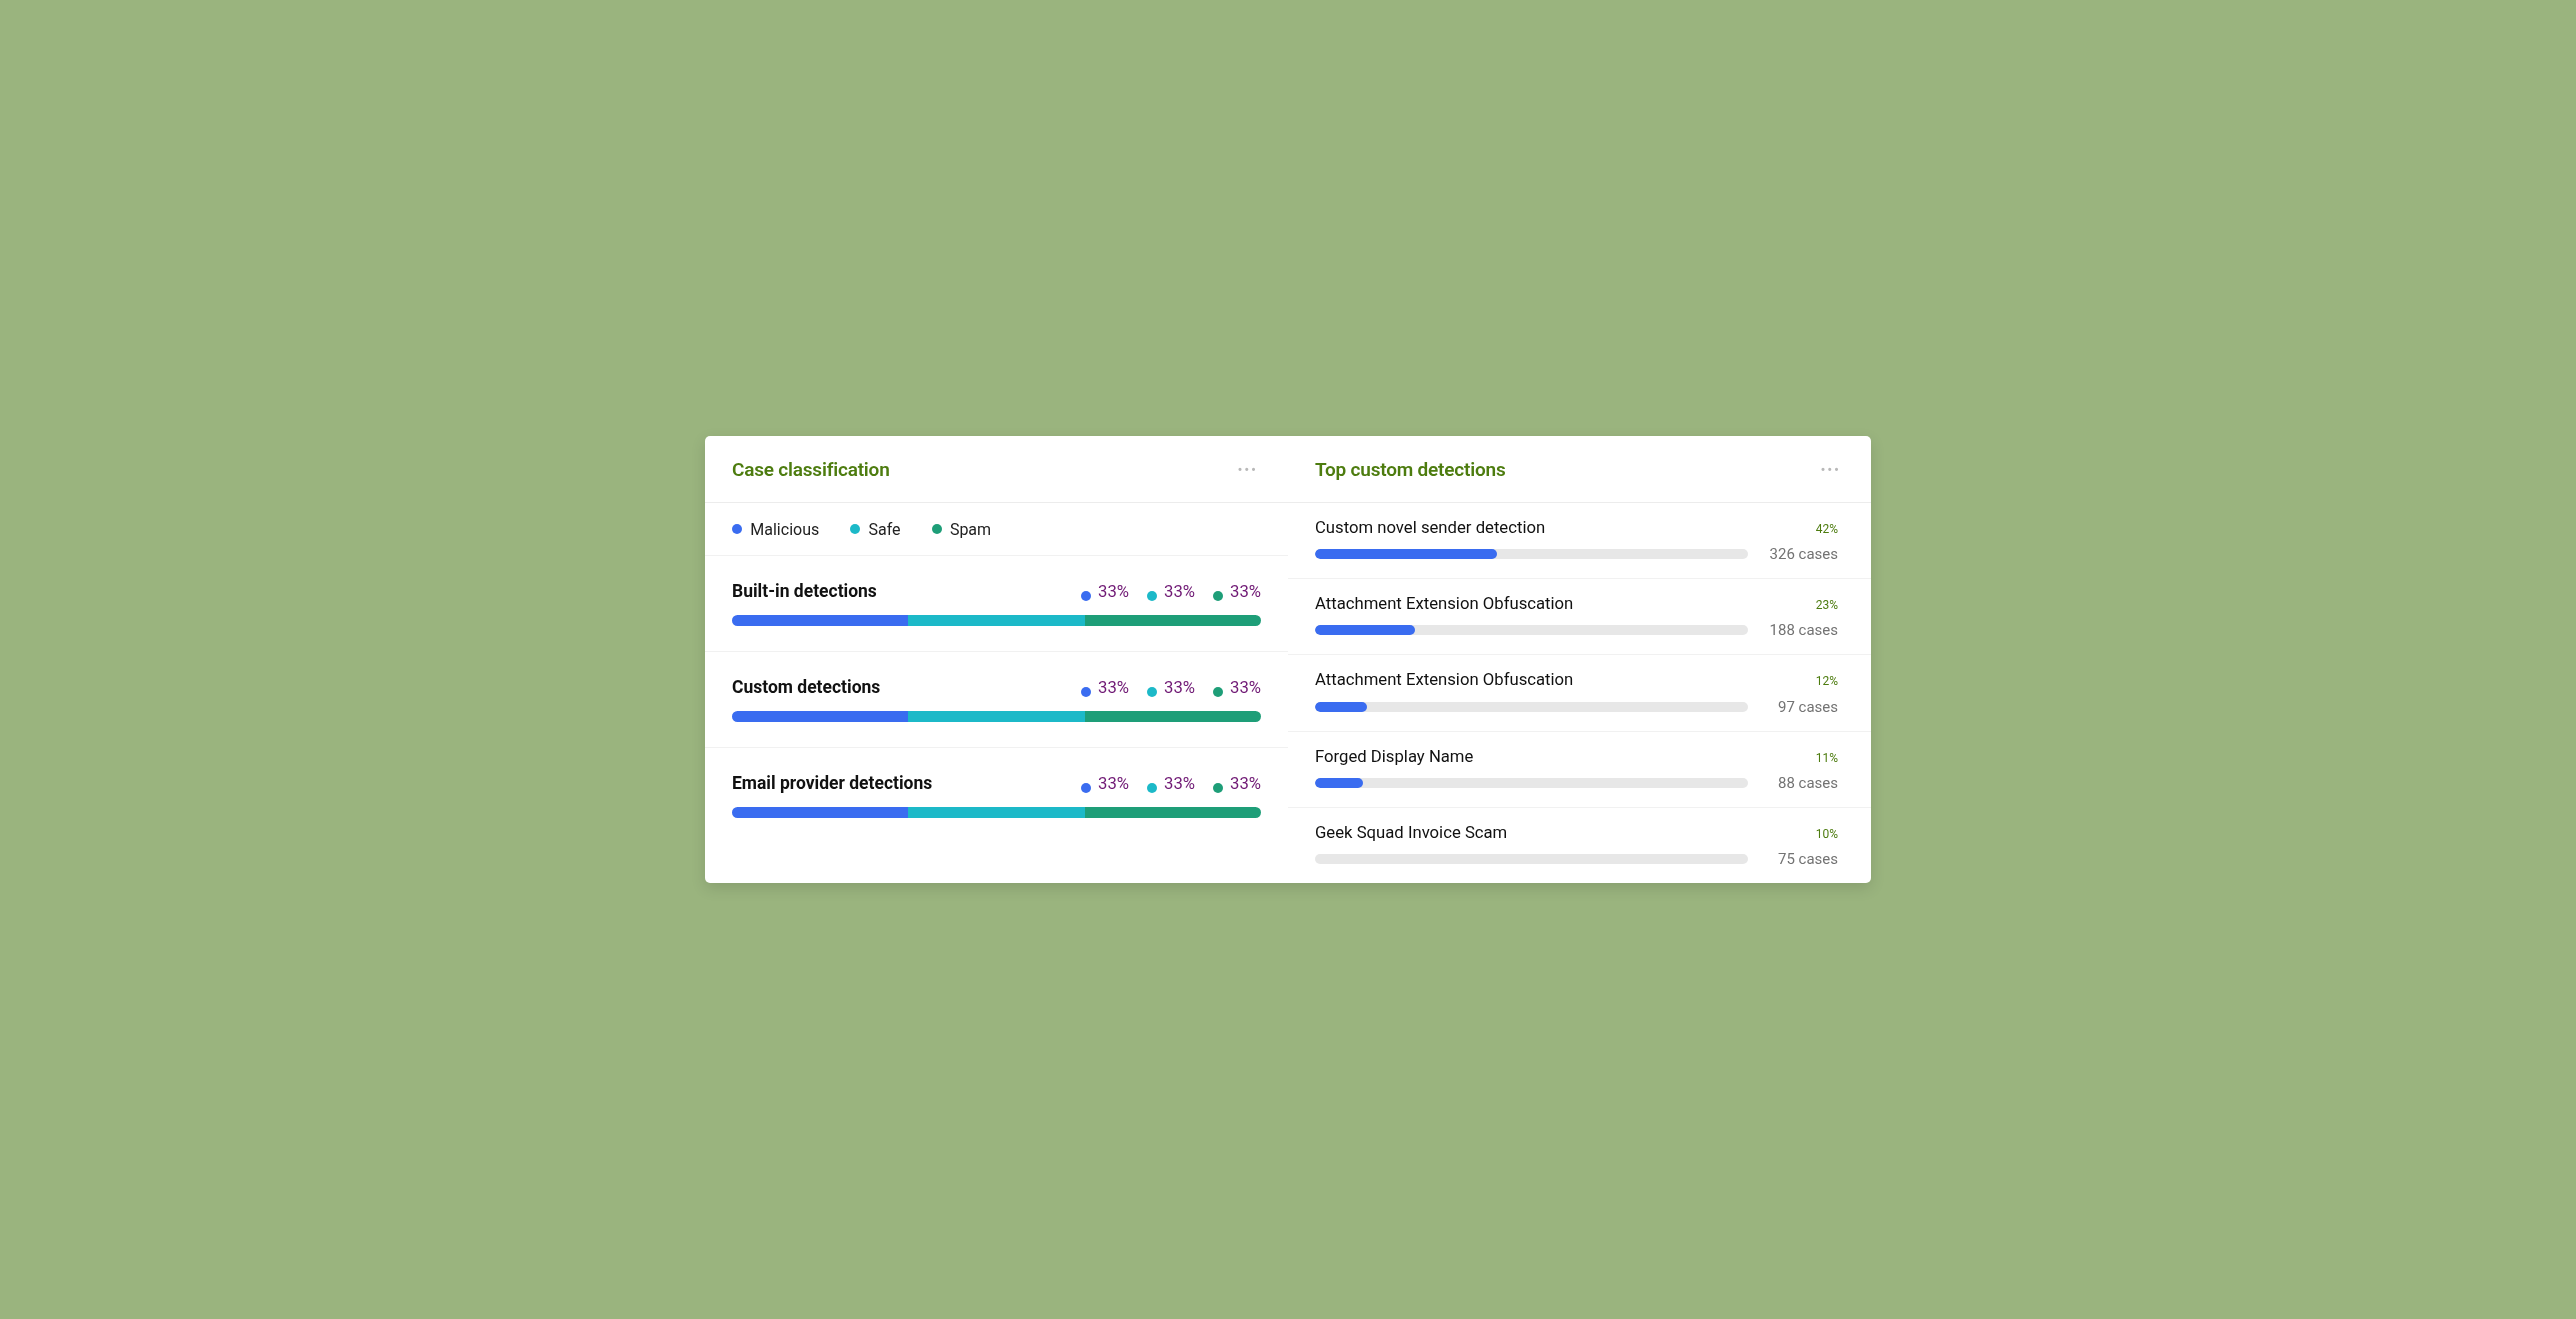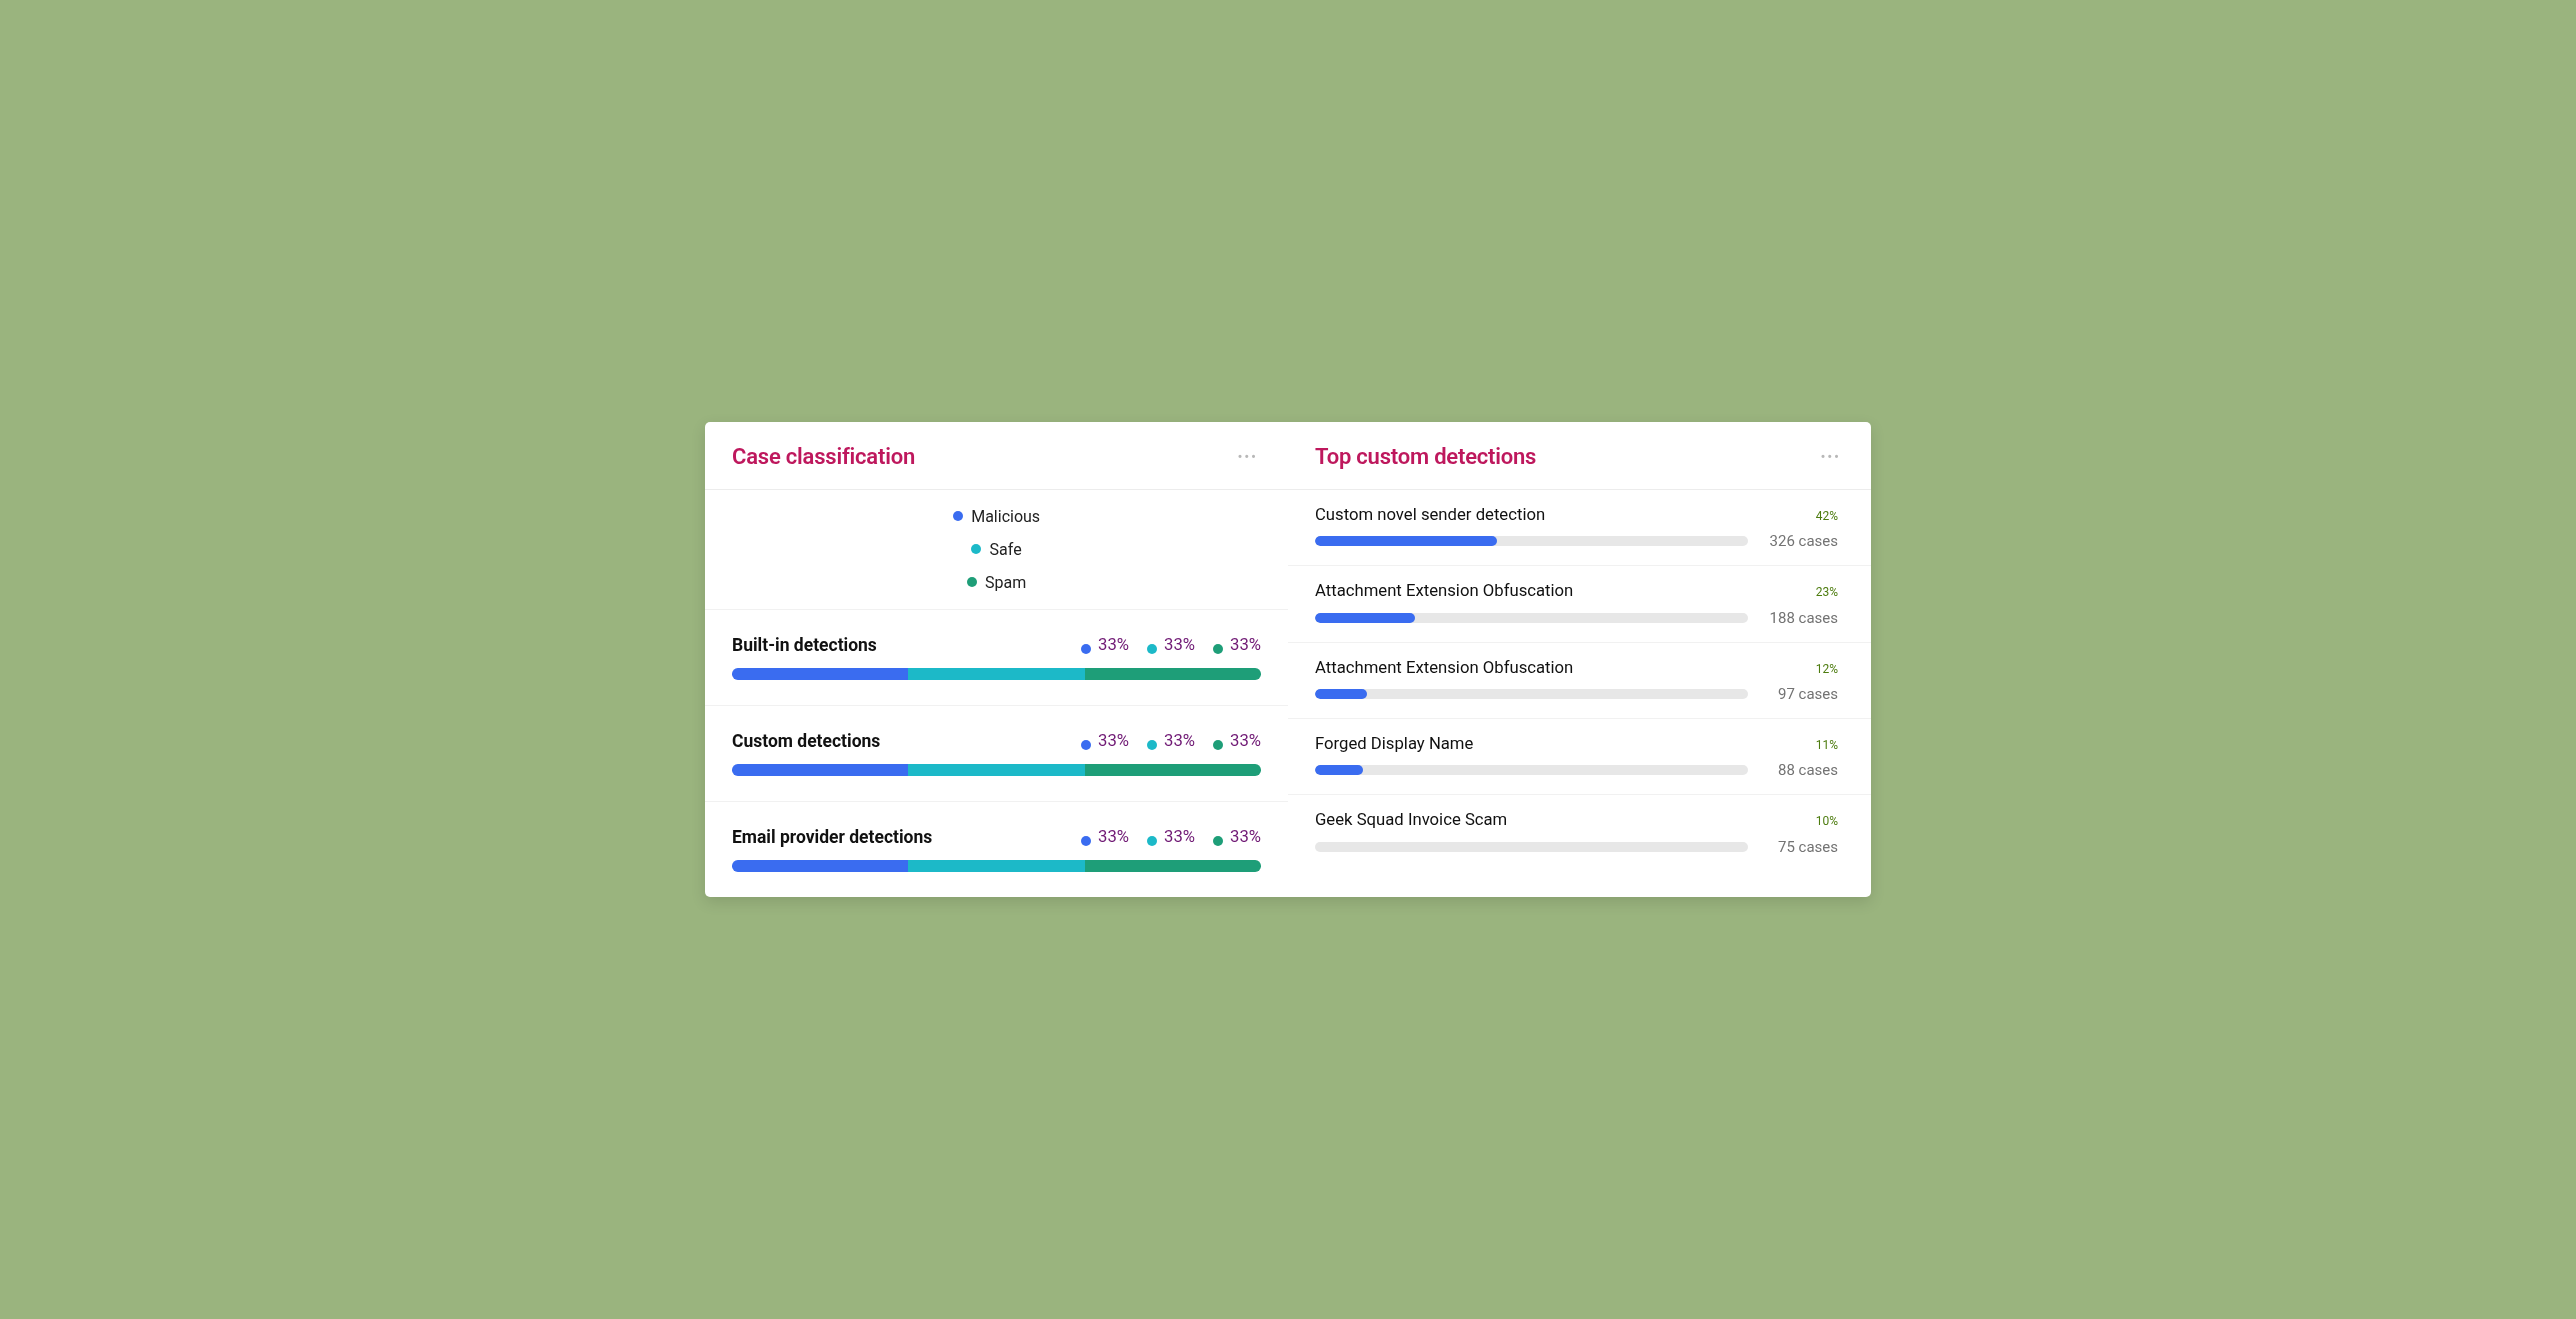--- a/index.html
+++ b/index.html
@@ -28,40 +28,39 @@
   }
   .panel + .panel { }
   .panel-header {
     display: flex;
     align-items: center;
     justify-content: space-between;
     padding: 21.7px 27px 20px 27px;
     border-bottom: 0.8px solid #ececec;
   }
   .panel-title {
-    font-size: 22px;
+    font-size: 19px;
     font-weight: 600;
-    color: #be185d;
+    color: #4d7c0f;
     letter-spacing: -0.2px;
   }
   .more-btn {
     color: #b8b8b8;
     font-size: 15px;
     letter-spacing: 1.7px;
     cursor: pointer;
     padding: 3.3px;
     user-select: none;
   }
   .legend {
     display: flex;
-    gap: 14px;
+    gap: 31px;
     padding: 16.7px 27px;
     border-bottom: 0.8px solid #f1f1f1;
     align-items: center;
-    flex-direction: column;
   }
   .legend-item {
     display: flex;
     align-items: center;
     gap: 8.3px;
     font-size: 16px;
     color: #222;
   }
   .dot {
     width: 10px;

